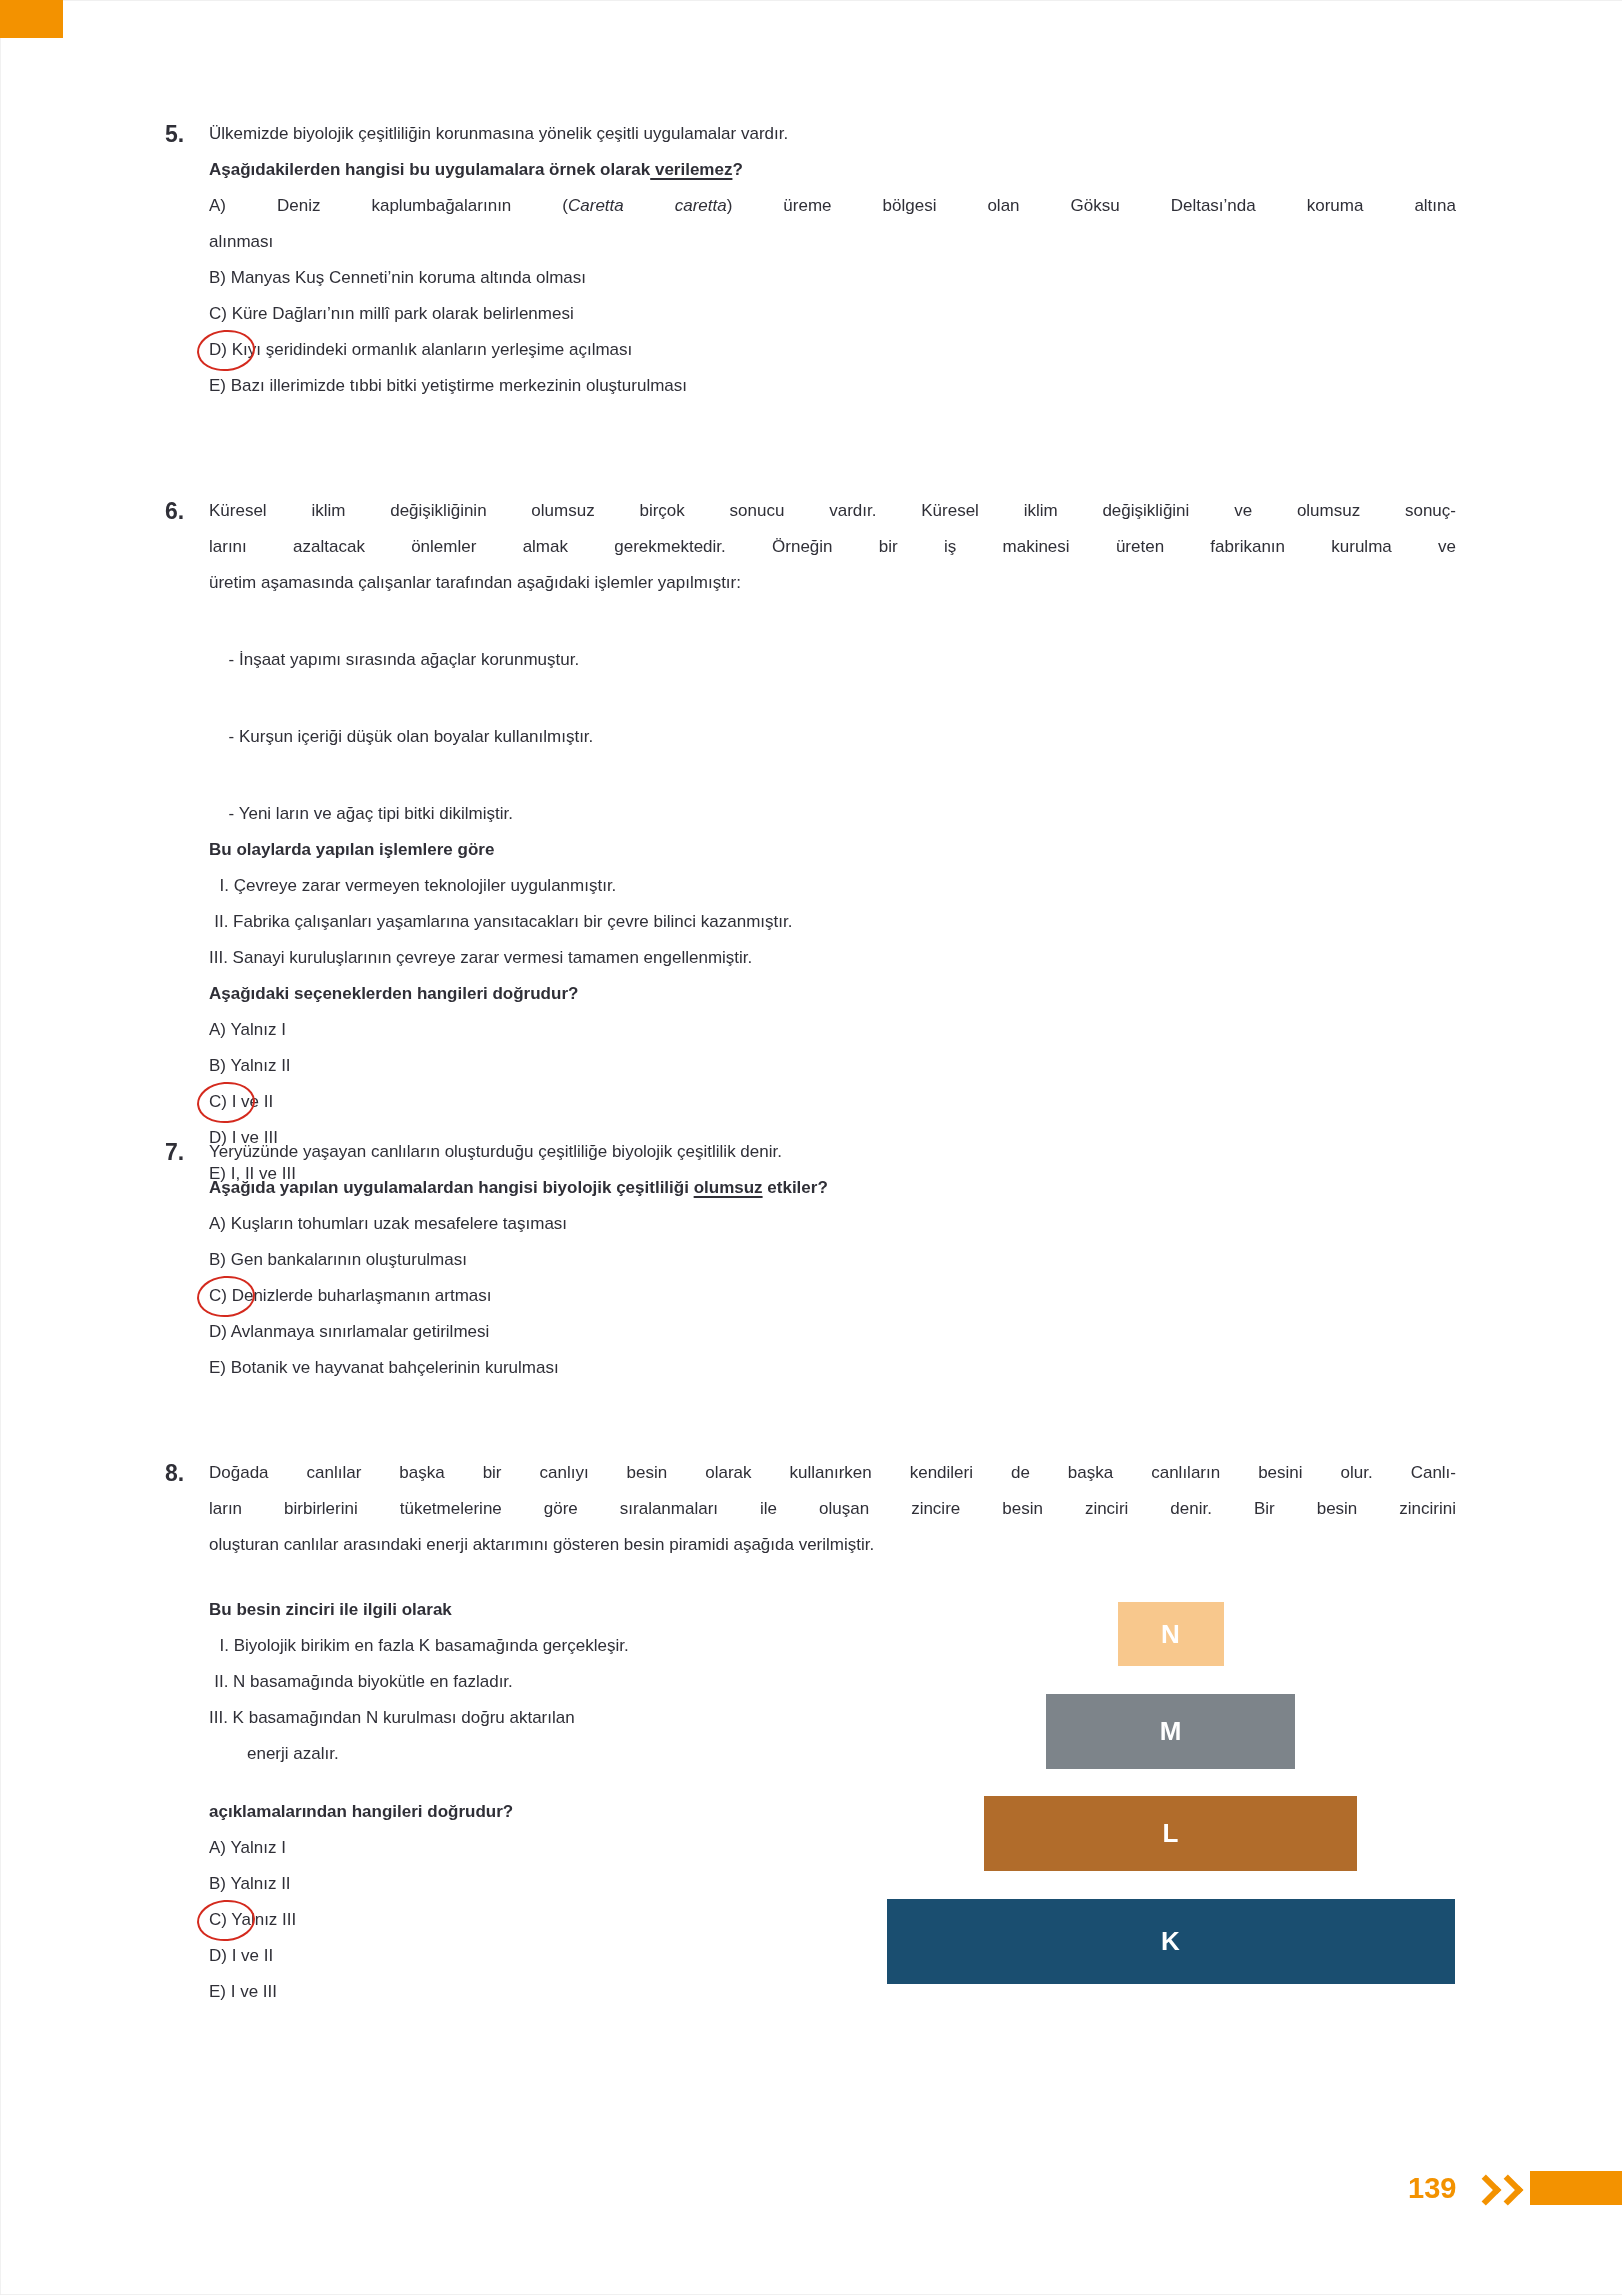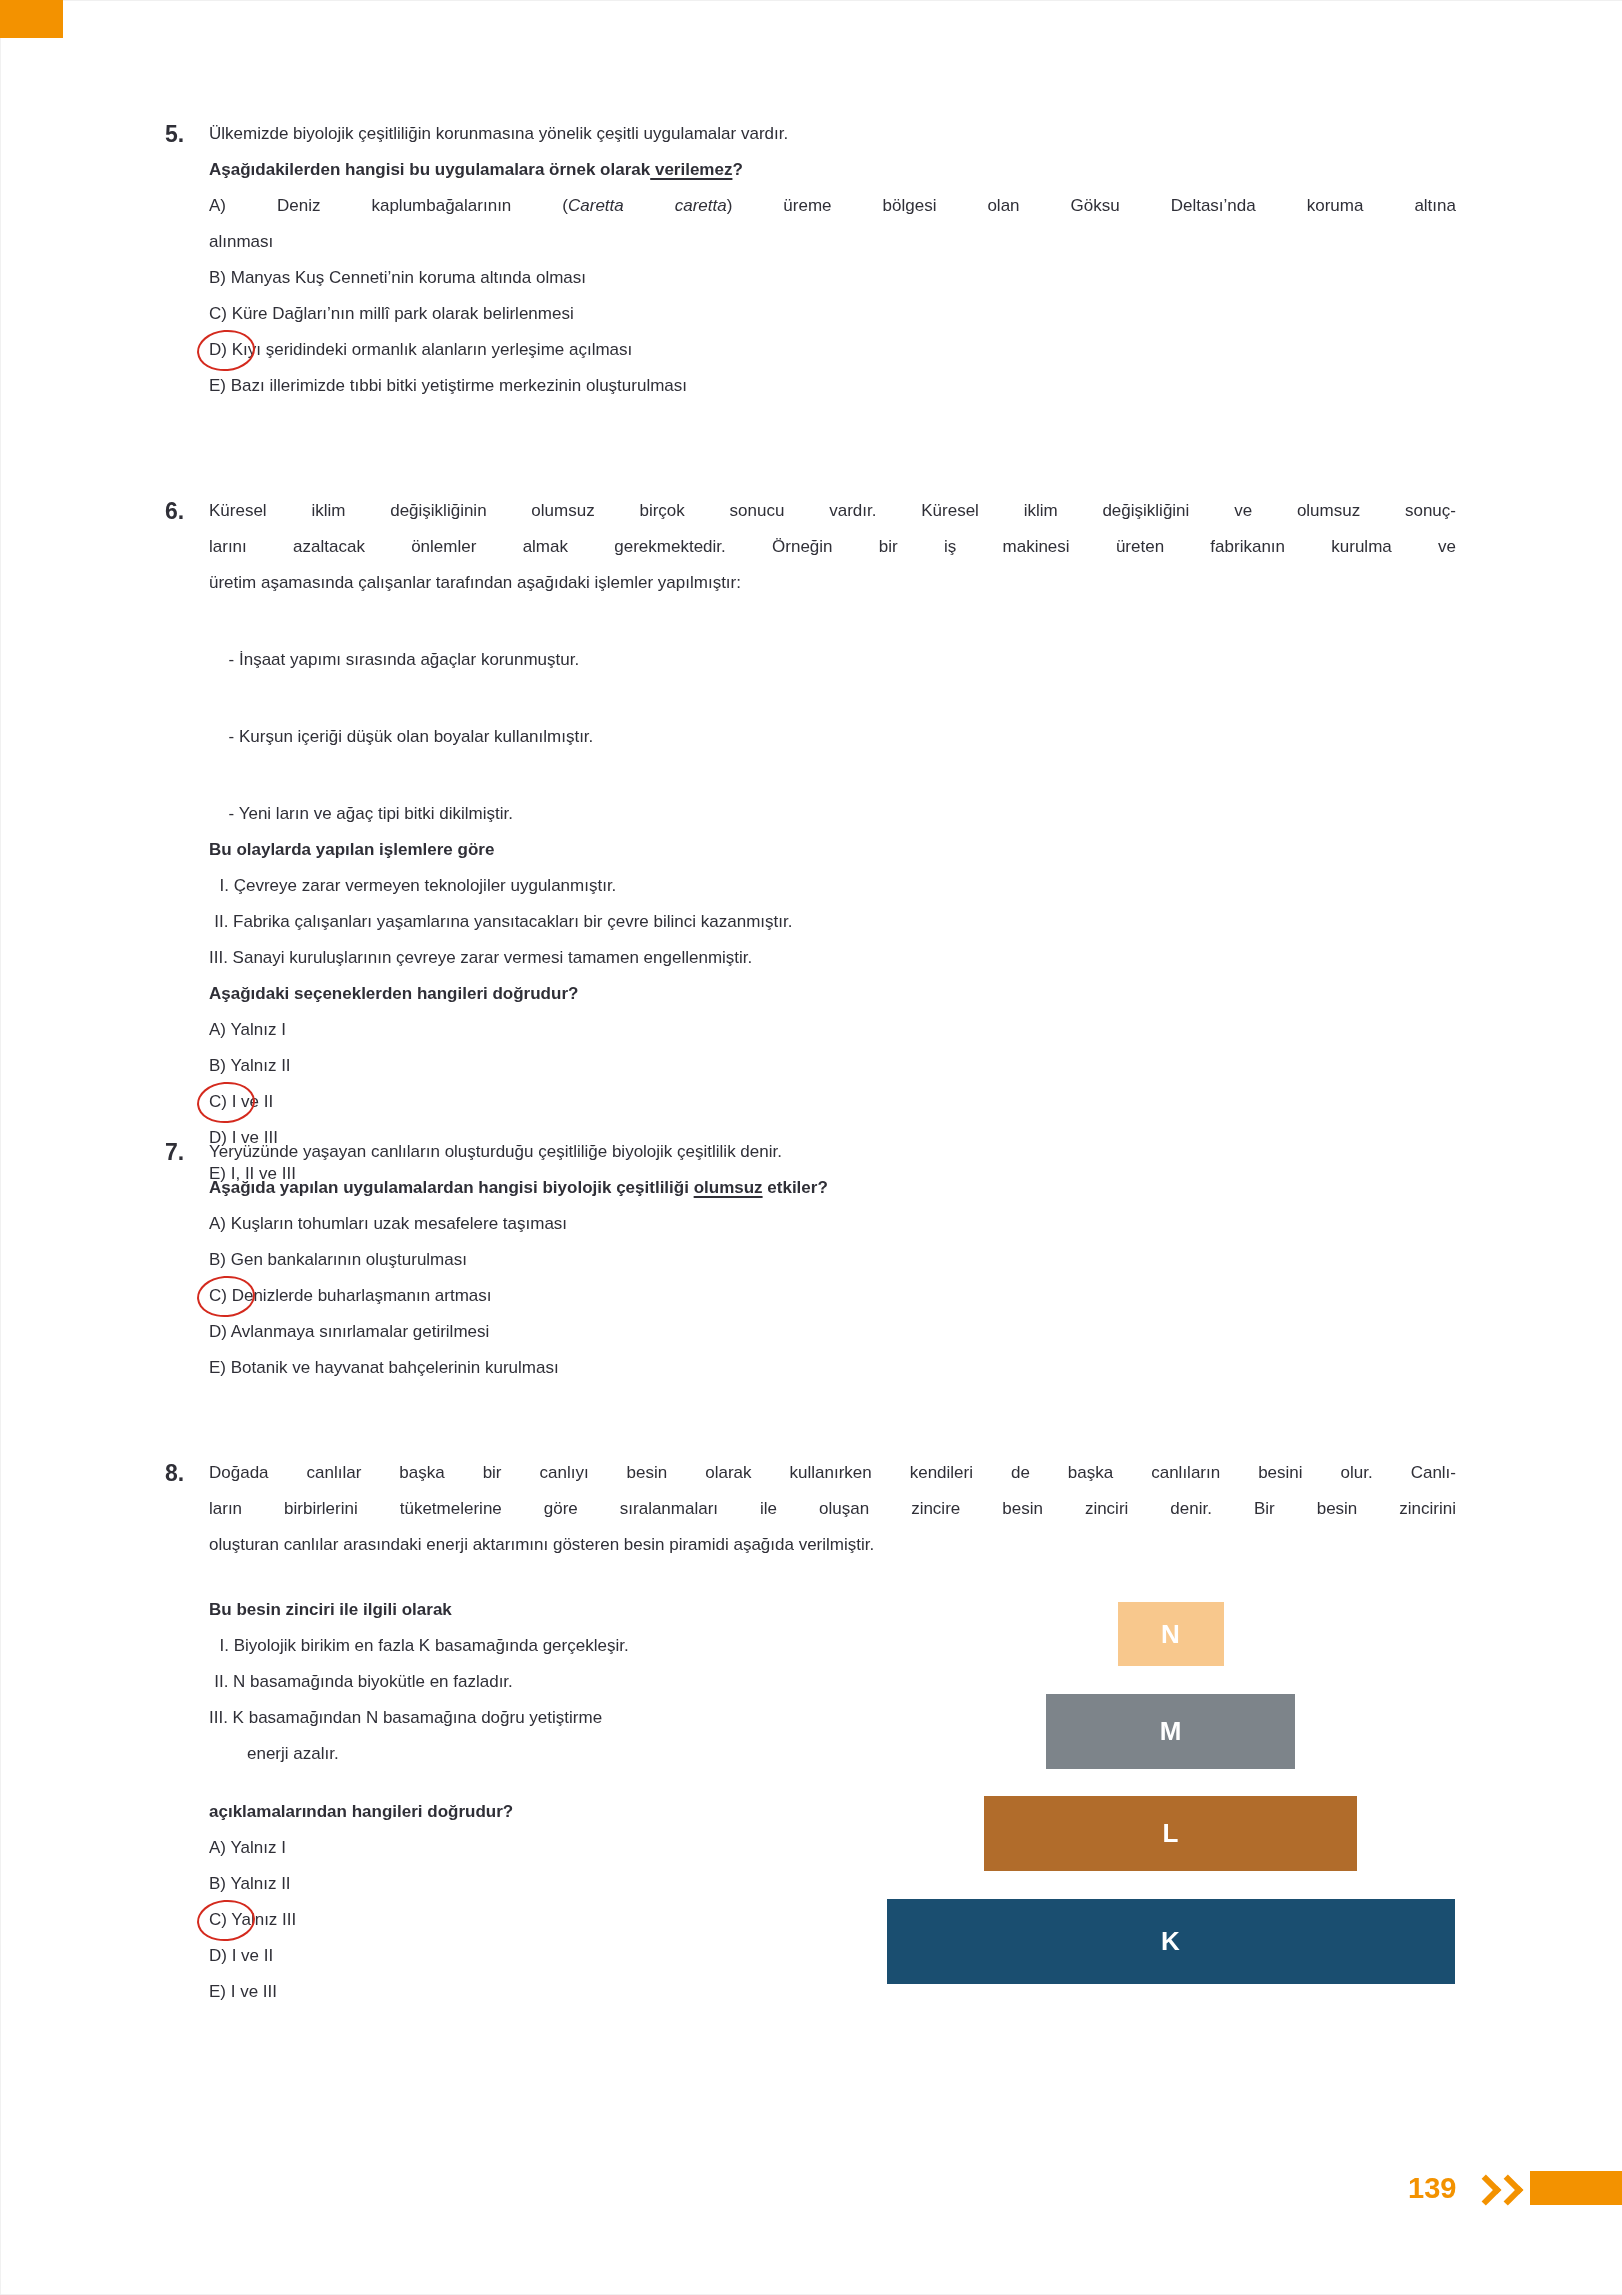--- a/index.html
+++ b/index.html
@@ -138,21 +138,21 @@
   <section class="question q8">
     <span class="q-num">8.</span>
     <div class="line jl">Doğada canlılar başka bir canlıyı besin olarak kullanırken kendileri de başka canlıların besini olur. Canlı-</div>
     <div class="line jl">ların birbirlerini tüketmelerine göre sıralanmaları ile oluşan zincire besin zinciri denir. Bir besin zincirini</div>
     <div class="line">oluşturan canlılar arasındaki enerji aktarımını gösteren besin piramidi aşağıda verilmiştir.</div>
     <div class="q8-row">
       <div class="q8-left">
         <div class="line bold mt45">Bu besin zinciri ile ilgili olarak</div>
         <div class="line ri1">I. Biyolojik birikim en fazla K basamağında gerçekleşir.</div>
         <div class="line ri2">II. N basamağında biyokütle en fazladır.</div>
-        <div class="line ri3">III. K basamağından N basamağına doğru yetiştirme</div>
+        <div class="line ri3">III. K basamağından N kurulması doğru aktarılan</div>
         <div class="line indent58">enerji azalır.</div>
         <div class="line bold mt33">açıklamalarından hangileri doğrudur?</div>
         <div class="line">A) Yalnız I</div>
         <div class="line">B) Yalnız II</div>
         <div class="line"><span class="circ-wrap"><span class="answer-circle"></span><span>C)</span></span><span> Yalnız III</span></div>
         <div class="line">D) I ve II</div>
         <div class="line">E) I ve III</div>
       </div>
       <div class="pyramid">
           <div class="pyr-level" style="width: 106px; height: 64px; background: rgb(248, 200, 141);">

